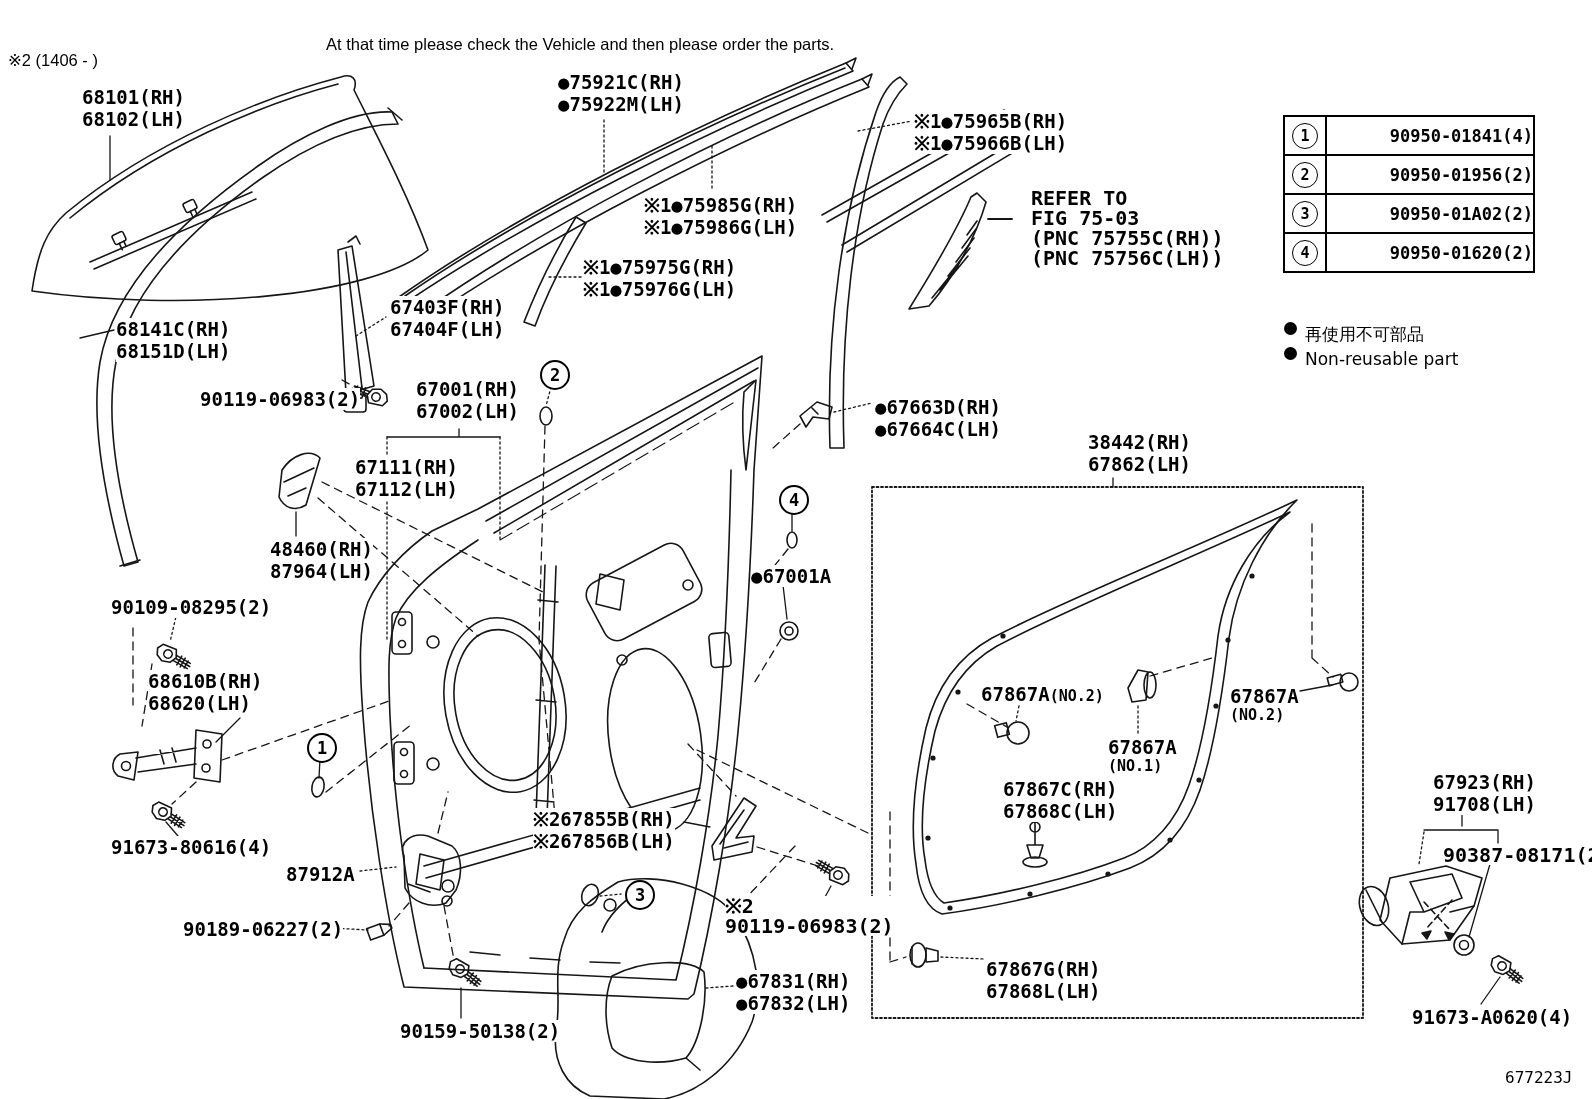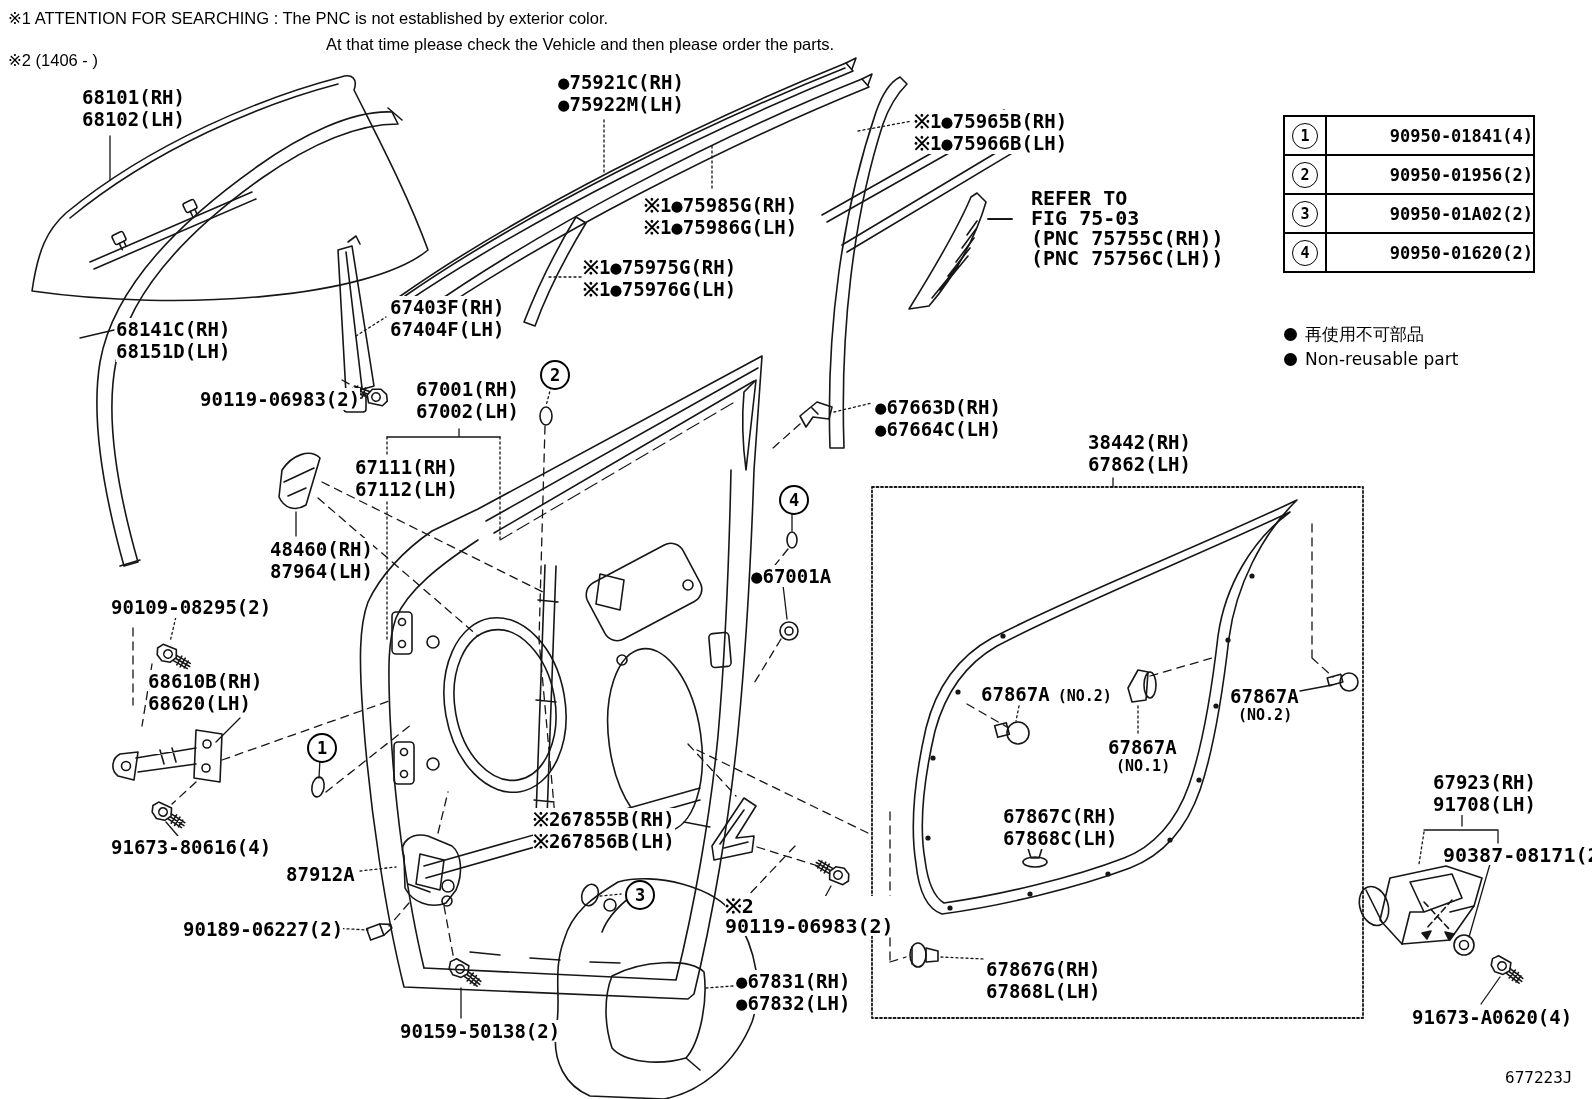--- a/index.html
+++ b/index.html
@@ -3,36 +3,36 @@
 <meta charset="utf-8">
 <style>
   html,body{margin:0;padding:0;background:#fff;}
   #stage{position:relative;width:1592px;height:1099px;background:#fff;overflow:hidden;
          font-family:"DejaVu Sans Mono",monospace;color:#000;}
   #art{position:absolute;left:0;top:0;width:1592px;height:1099px;}
   .lbl{position:absolute;font:bold 19px "DejaVu Sans Mono",monospace;line-height:22px;
        white-space:nowrap;background:#fff;z-index:3;display:flex;flex-direction:column;}
   .lbl .ln{display:block;}
   .sm{font-size:20px;line-height:20px;}
-  .sub{font-size:15px;font-weight:bold;line-height:17px;margin-left:8px;}
+  .sub{font-size:15px;font-weight:bold;line-height:17px;}
   .sans{font-family:"Liberation Sans","DejaVu Sans",sans-serif;font-weight:normal;
         font-size:16.5px;line-height:20px;background:transparent;}
   .callout{position:absolute;width:26px;height:26px;border:2px solid #000;border-radius:50%;
            background:#fff;z-index:4;text-align:center;font:bold 17px "DejaVu Sans Mono",monospace;
            line-height:26px;}
   table.ftable{position:absolute;left:1283px;top:115px;width:252px;height:158px;z-index:3;
            border-collapse:collapse;background:#fff;}
   table.ftable td{border:2px solid #000;padding:0;}
   td.keycell{width:40px;text-align:center;}
   td.pncell{text-align:right;font:bold 17px "DejaVu Sans Mono",monospace;}
   .cnum{display:inline-block;width:24px;height:24px;border:1.6px solid #000;border-radius:50%;
         font:bold 15px "DejaVu Sans Mono",monospace;line-height:24px;text-align:center;}
   .legend{position:absolute;left:1284px;top:322px;z-index:3;
           font-family:"DejaVu Sans","Liberation Sans",sans-serif;font-size:17px;line-height:25px;}
-  .legend-row{display:flex;align-items:center;gap:8px;}
+  .legend-row{display:flex;gap:8px;}
   .dot{width:13px;height:13px;border-radius:50%;background:#000;flex:0 0 auto;}
   .code{position:absolute;left:1505px;top:1068px;font:16px "DejaVu Sans Mono",monospace;z-index:3;}
 </style>
 </head>
 <body>
 
 <div id="stage">
 
   <svg id="art" viewBox="0 0 1592 1099" stroke="#161616" fill="none" stroke-width="1.6" stroke-linejoin="round" stroke-linecap="round">
     <defs>
@@ -226,23 +226,20 @@
       <path d="M 110,136 L 110,180 M 114,330 L 80,338 M 296,512 L 296,536 M 240,718 L 216,742 M 166,822 L 178,836 M 320,759 L 319,778 M 461,988 L 461,1018 M 684,822 L 710,827 M 831,886 L 825,897 M 792,512 L 792,531 M 783,585 L 787,619 M 1113,478 L 1113,487 M 346,399 L 362,398 M 459,429 L 459,437 M 387,437 L 500,437 M 1300,691 L 1332,685 M 1462,808 L 1462,826 M 1424,830 L 1498,830 M 1498,830 L 1498,843 M 1490,864 L 1469,937 M 1500,977 L 1481,1004"></path>
       <g stroke-dasharray="2 3">
         <path d="M 604,120 L 604,172 M 712,146 L 712,190 M 549,277 L 581,277 M 858,131 L 912,121 M 356,336 L 386,317 M 387,437 L 387,640 M 500,437 L 500,540 M 551,387 L 546,406 M 600,896 L 621,894 M 178,608 L 170,642 M 360,871 L 396,867 M 332,928 L 368,930 M 706,988 L 733,986 M 834,412 L 872,403 M 1020,701 L 1016,721 M 1138,706 L 1138,734 M 1040,814 L 1037,823 M 941,957 L 984,959 M 1424,832 L 1419,864"></path>
       </g>
       <g stroke-dasharray="8 6">
         <path d="M 342,380 L 364,392 M 545,426 L 539,640 L 558,850 M 322,482 L 543,592 M 318,498 L 478,636 M 152,664 L 142,726 M 133,628 L 133,705 M 222,760 L 392,700 M 196,782 L 172,804 M 326,792 L 412,724 M 438,833 L 448,792 M 444,906 L 454,960 M 409,903 L 389,926 M 688,744 L 736,796 M 757,847 L 818,866 M 795,846 L 744,900 M 697,750 L 868,833 M 800,424 L 773,448 M 788,549 L 767,575 M 781,639 L 753,685 M 967,704 L 1007,727 M 1150,676 L 1212,658 M 1312,524 L 1312,658 M 1312,658 L 1333,677 M 890,812 L 890,962 M 890,962 L 906,957"></path>
       </g>
     </g>
   </svg>
 
-  <div class="lbl sans" style="left:8px;top:8px">
-      <span class="ln">※1 ATTENTION FOR SEARCHING : The PNC is not established by exterior color.</span>
-    </div>
   <div class="lbl sans" style="left:326px;top:34px">
       <span class="ln">At that time please check the Vehicle and then please order the parts.</span>
     </div>
   <div class="lbl sans" style="left:8px;top:50px">
       <span class="ln">※2 (1406 -    )</span>
     </div>
 
   <div class="lbl" style="left:82px;top:86px">
       <span class="ln">68101(RH)</span>
       <span class="ln">68102(LH)</span>
@@ -340,21 +337,21 @@
       <span class="sub">(NO.2)</span>
     </div>
   <div class="lbl" style="left:1108px;top:736px">
       <span class="ln">67867A</span>
       <span class="sub">(NO.1)</span>
     </div>
   <div class="lbl" style="left:1230px;top:685px">
       <span class="ln">67867A</span>
       <span class="sub">(NO.2)</span>
     </div>
-  <div class="lbl" style="left:1003px;top:805px">
+  <div class="lbl" style="left:1003px;top:778px">
       <span class="ln">67867C(RH)</span>
       <span class="ln">67868C(LH)</span>
     </div>
   <div class="lbl" style="left:986px;top:958px">
       <span class="ln">67867G(RH)</span>
       <span class="ln">67868L(LH)</span>
     </div>
 
   <div class="lbl" style="left:1433px;top:771px">
       <span class="ln">67923(RH)</span>

